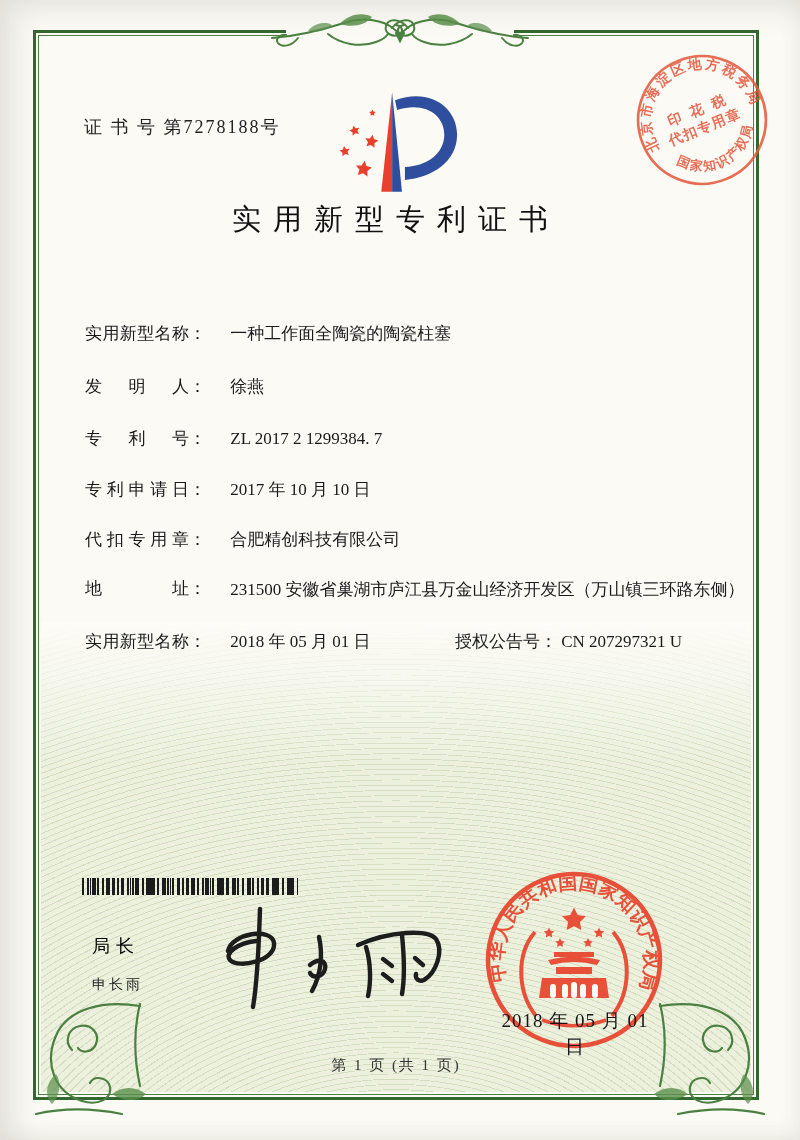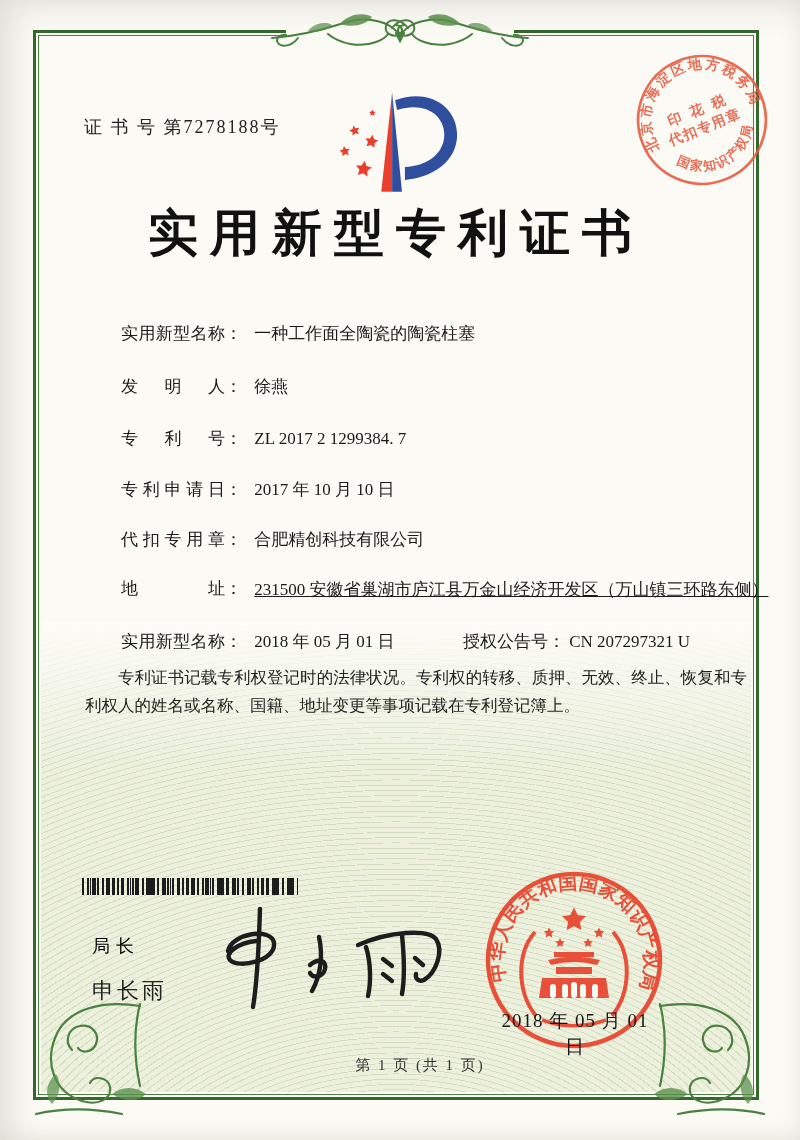--- a/index.html
+++ b/index.html
@@ -17,45 +17,45 @@
   .frame-inner{position:absolute;inset:2px;border:1px solid #4a8040;}
   .guilloche{position:absolute;left:2px;right:2px;bottom:2px;height:470px;
     background:
       linear-gradient(180deg,#fdfcf8 0%,rgba(253,252,248,0) 30%),
       repeating-radial-gradient(ellipse 1000px 700px at 50% 132%,
         rgba(122,158,92,.22) 0 1.3px, rgba(122,158,92,0) 1.3px 7.5px);
     background-color:#ecf0dd;}
   .abs{position:absolute;}
   .cert-no{left:84px;top:94px;font-size:18px;letter-spacing:2px;color:#222;margin-top:21px;}
   .title{left:33px;top:200px;width:726px;text-align:center;
-    font-size:50px;font-weight:700;letter-spacing:12px;color:#111;}
+    font-size:29px;font-weight:400;letter-spacing:12px;color:#111;}
   .frow{left:85px;font-size:17px;line-height:1.45;color:#1a1a1a;white-space:nowrap;}
-  .flabel{display:inline-block;width:104px;text-align:justify;text-align-last:justify;vertical-align:top;margin-left:36px;}
+  .flabel{display:inline-block;width:104px;text-align:justify;text-align-last:justify;vertical-align:top;}
   .fcolon{vertical-align:top;}
-  .fvalue{margin-left:8px;vertical-align:top;}
-  .fvalue.wide{display:inline-block;width:540px;white-space:normal;line-height:1.55;text-decoration:underline;}
-  .grant-right{position:absolute;left:378px;top:0;white-space:nowrap;}
+  .fvalue{margin-left:20px;vertical-align:top;}
+  .fvalue.wide{display:inline-block;width:540px;white-space:normal;line-height:1.55;}
+  .grant-right{position:absolute;left:370px;top:0;white-space:nowrap;}
   .paras{left:85px;top:664px;width:662px;font-size:16.5px;line-height:28px;
     text-align:justify;color:#222;}
   .paras p{margin:0;text-indent:2em;}
   .barcode{left:82px;top:878px;width:216px;height:17px;
     background:
       repeating-linear-gradient(90deg,#1c1c1c 0 2px,transparent 2px 5px),
       repeating-linear-gradient(90deg,#1c1c1c 0 1px,transparent 1px 8px),
       repeating-linear-gradient(90deg,transparent 0 11px,#1c1c1c 11px 14px);}
   .signer-title{left:92px;top:934px;font-size:18px;letter-spacing:6px;color:#000000;}
-  .signer-name{left:92px;top:976px;font-size:22px;letter-spacing:3px;color:#222;font-family:"Liberation Sans","DejaVu Sans",sans-serif;}
+  .signer-name{left:92px;top:976px;font-size:14px;letter-spacing:3px;color:#222;font-family:"Liberation Sans","DejaVu Sans",sans-serif;}
   .sig-svg{left:198px;top:902px;}
   .seal-svg{left:479px;top:865px;z-index:6;}
   .seal-date{left:489px;top:1008px;width:172px;text-align:center;font-size:19px;
     letter-spacing:1px;color:#161616;z-index:7;}
   .tax-svg{left:630px;top:48px;z-index:6;}
   .logo-svg{left:336px;top:90px;}
   .footer{left:33px;top:1056px;width:726px;text-align:center;font-size:15px;
-    letter-spacing:2px;color:#333;padding-left:24px;}
+    letter-spacing:2px;color:#333;}
   .orn-top{left:266px;top:10px;}
   .orn-bl{left:28px;top:998px;}
   .orn-br{left:648px;top:998px;}
   svg text{font-family:"Liberation Serif","DejaVu Serif",serif;}
 </style>
 </head>
 <body>
 
 <div class="scan-shade"></div>
 
@@ -151,21 +151,20 @@
 <div class="abs frow" style="top:630px;width:662px">
   <span class="flabel">实用新型名称</span><span class="fcolon">：</span>
   <span class="fvalue">2018 年 05 月 01 日</span>
   <span class="grant-right">
     <span>授权公告号</span><span>：</span>
     <span>CN 207297321 U</span>
   </span>
 </div>
 
 <div class="abs paras">
-  <p>专利证书记载专利权登记时的法律状况。专利权的转移、质押、无效、终止、恢复和专利权人的姓名或名称、国籍、地址变更等事项记载在专利登记簿上。</p>
 </div>
 
 <div class="abs barcode"></div>
 
 <div class="abs signer-title">局长</div>
 <div class="abs signer-name">申长雨</div>
 
 <svg class="abs sig-svg" width="250" height="112" viewBox="0 0 250 110">
   <g stroke="#1d1d1d" stroke-width="4.4" fill="none" stroke-linecap="round" stroke-linejoin="round">
     <path d="M62,6 C61,35 60,75 55,104"></path>

